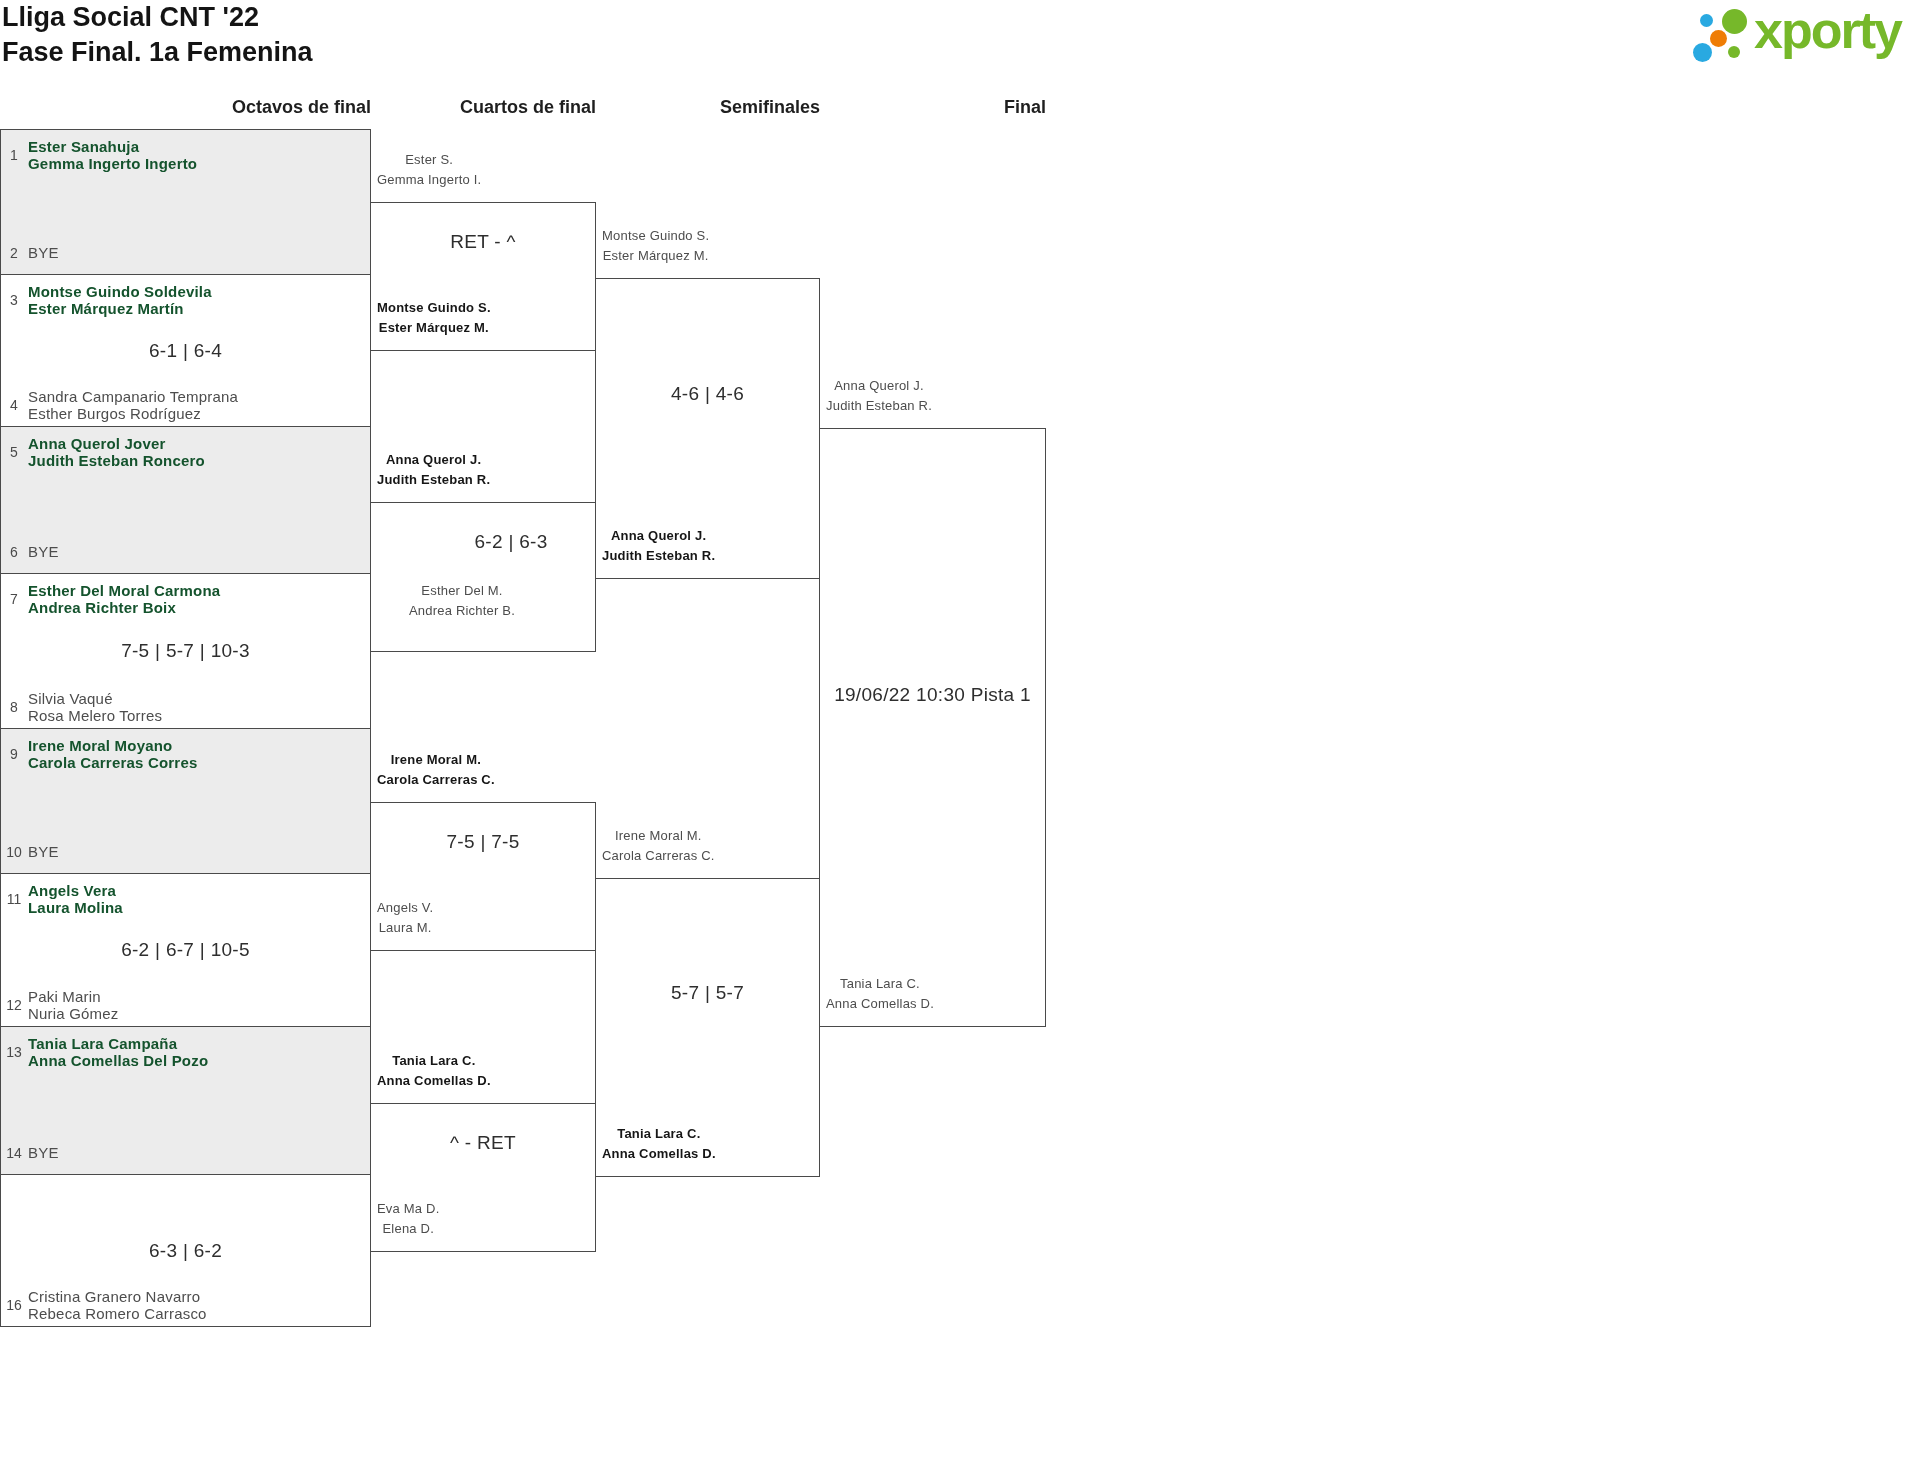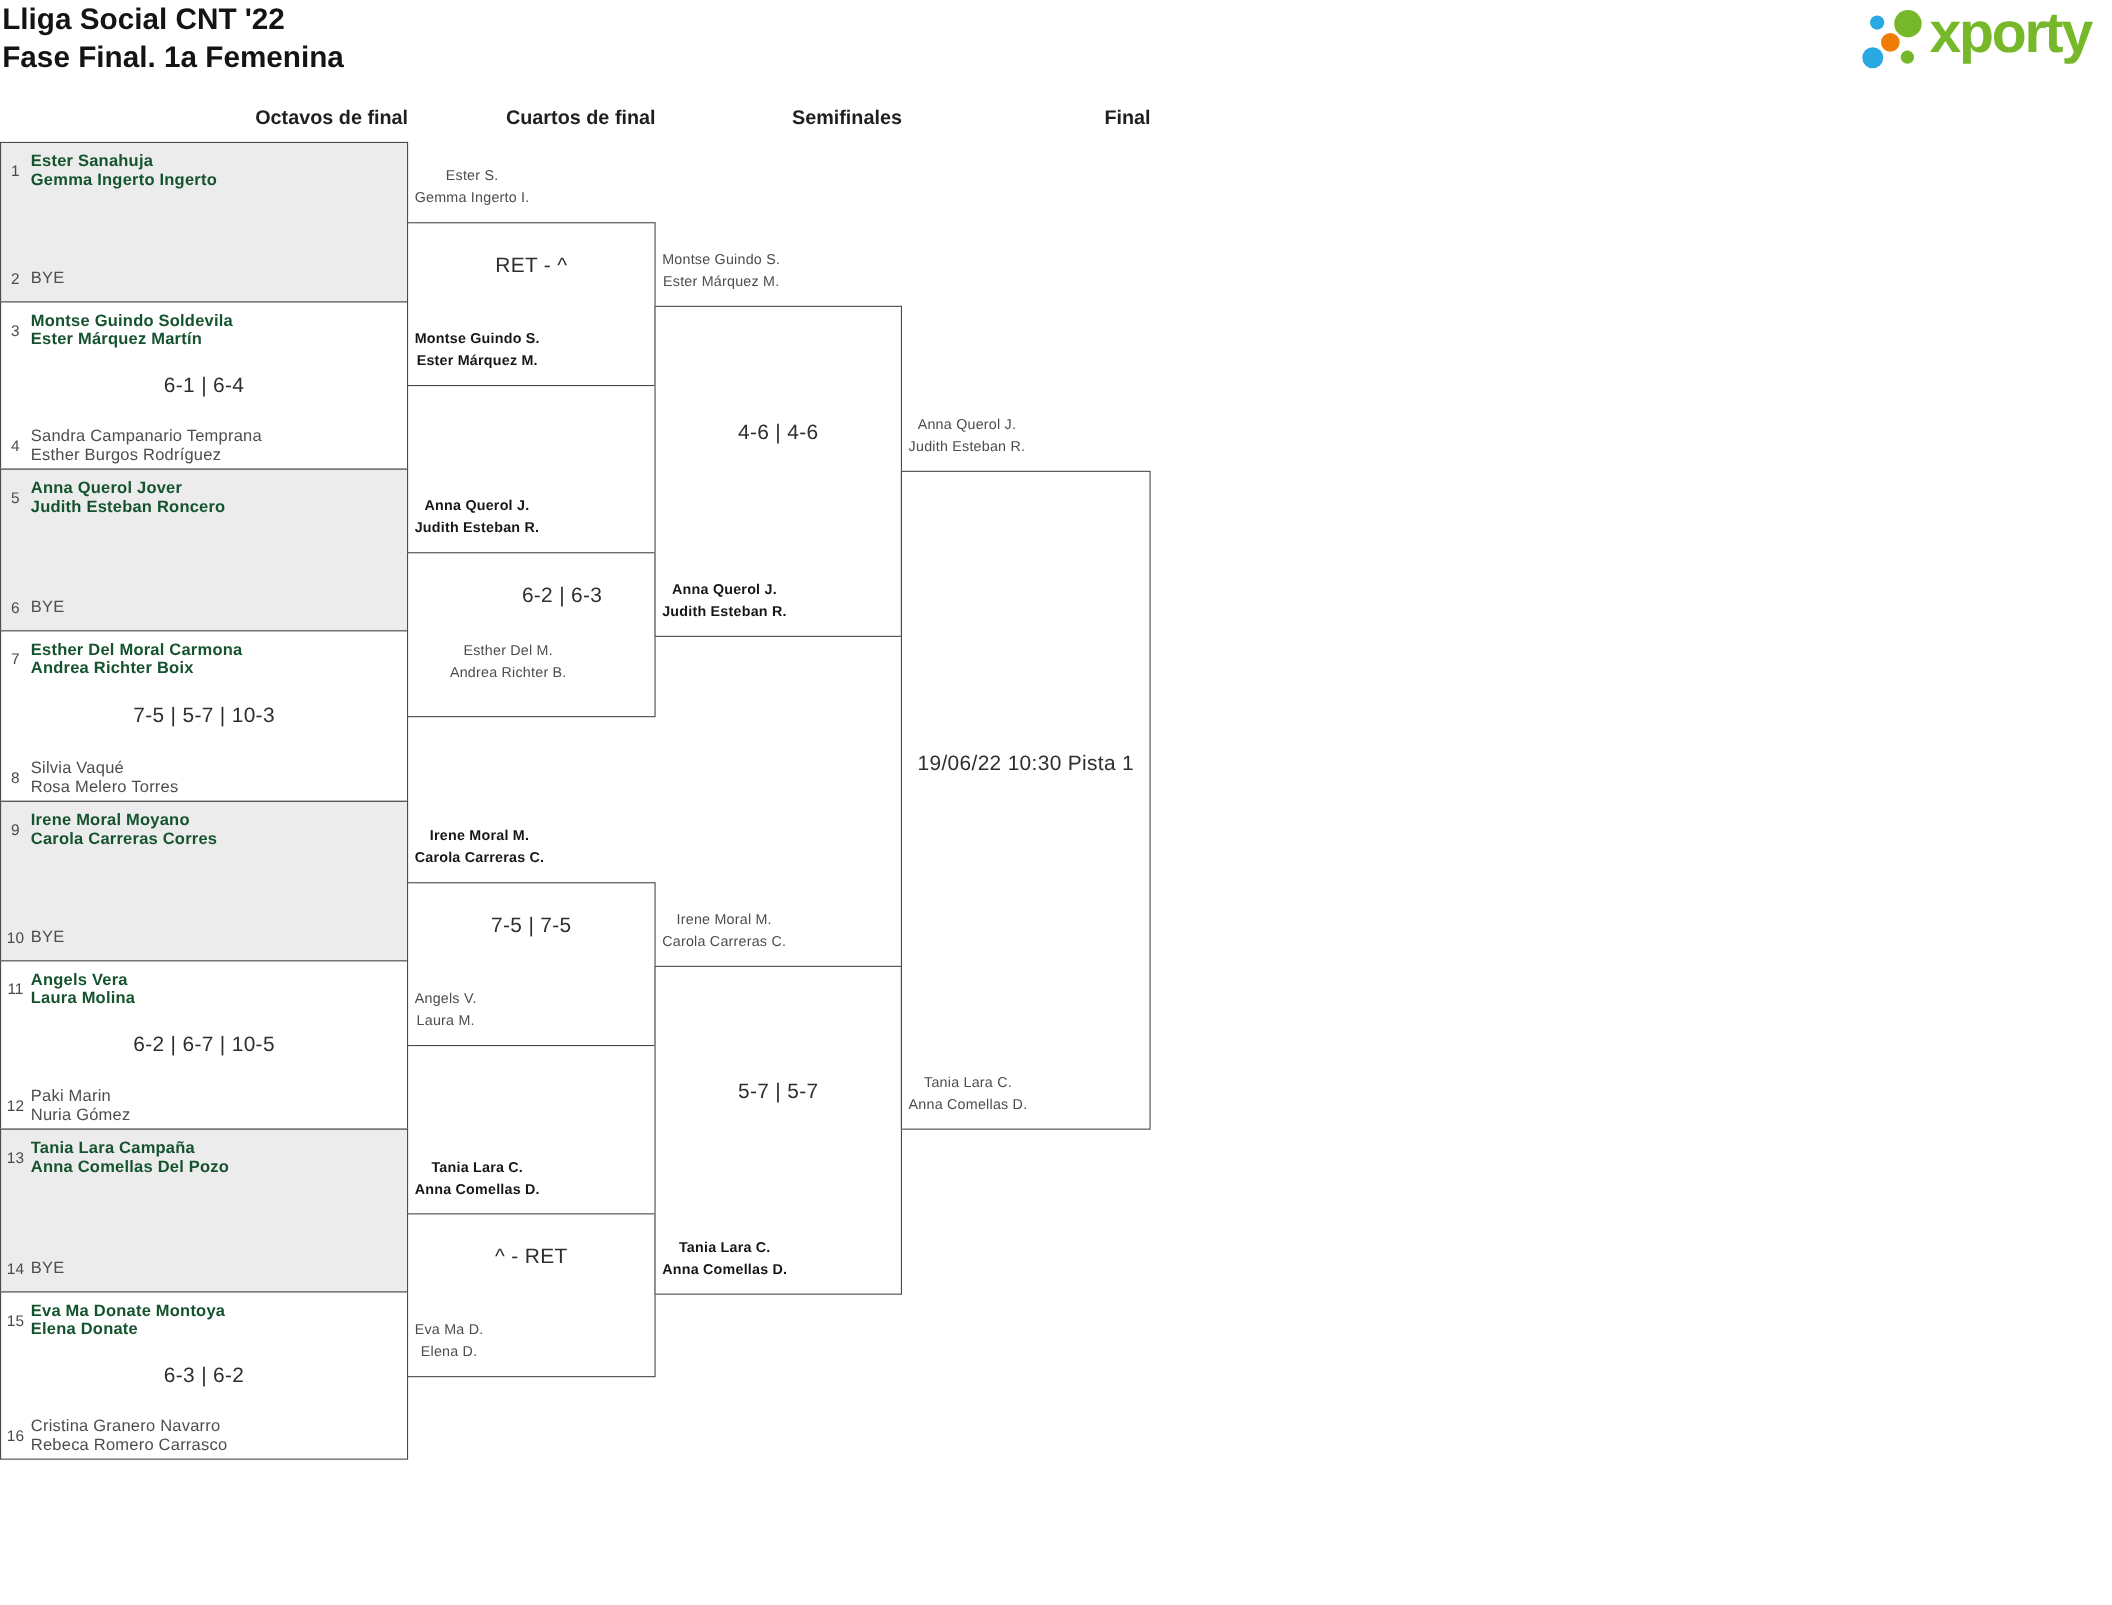--- a/index.html
+++ b/index.html
@@ -177,27 +177,20 @@
     </div>
     <div class="slot bottom byeslot">
       <span class="seed">14</span>
       <span class="names">
         <div>BYE</div>
       </span>
     </div>
   </div>
 
   <div class="box" style="left:0;top:1174px;width:371px;height:153px;">
-    <div class="slot top">
-      <span class="seed">15</span>
-      <span class="names w">
-        <div>Eva Ma Donate Montoya</div>
-        <div>Elena Donate</div>
-      </span>
-    </div>
     <div class="score mid">6-3 | 6-2</div>
     <div class="slot bottom">
       <span class="seed">16</span>
       <span class="names">
         <div>Cristina Granero Navarro</div>
         <div>Rebeca Romero Carrasco</div>
       </span>
     </div>
   </div>
 

